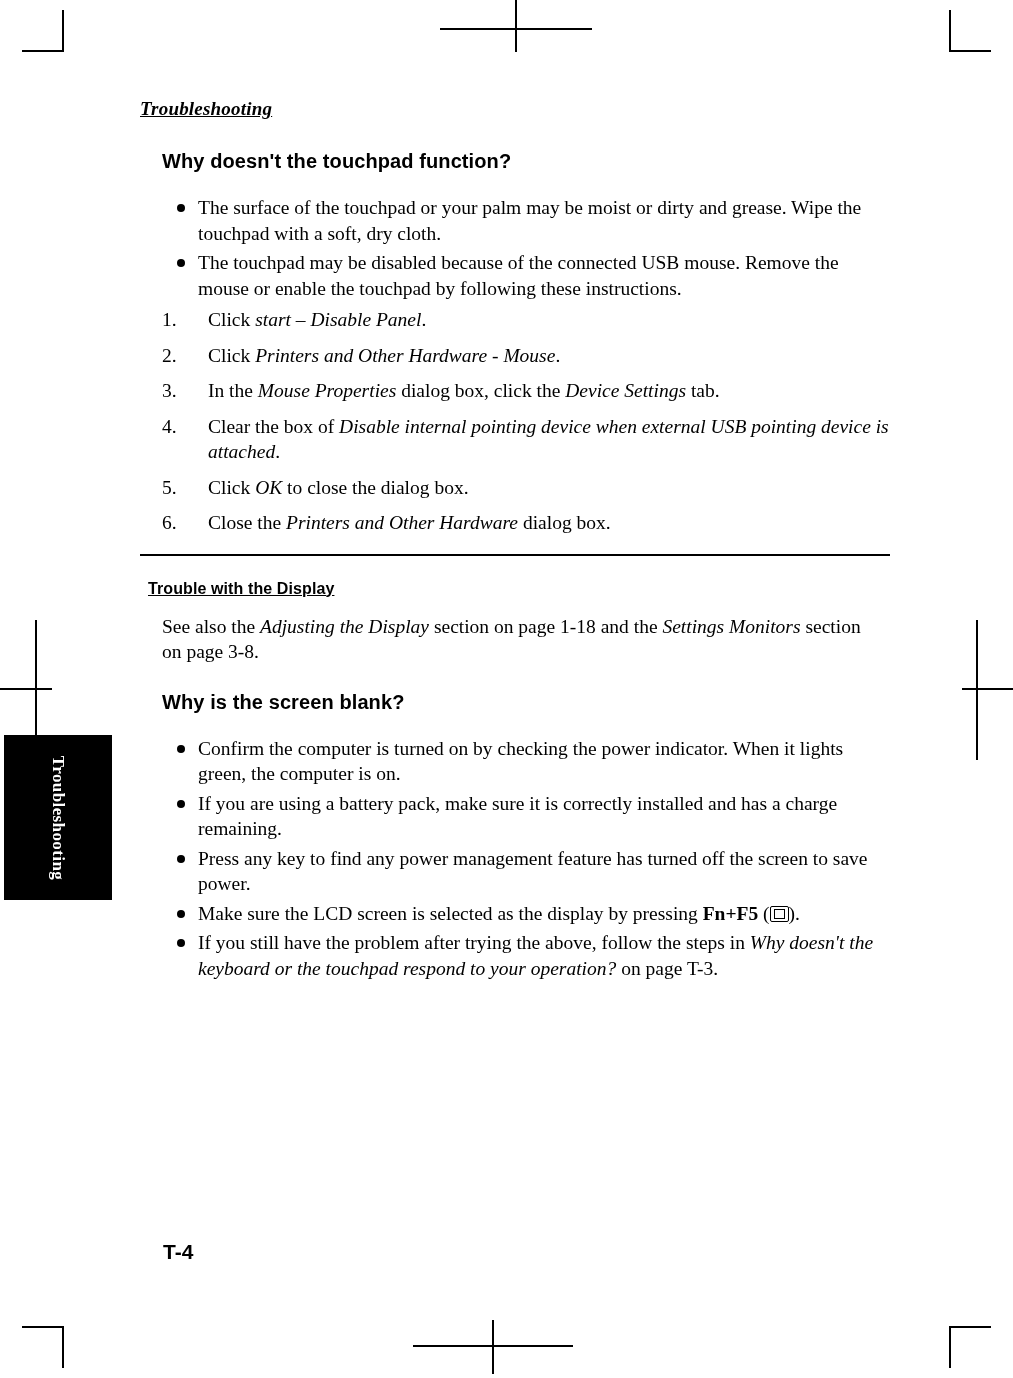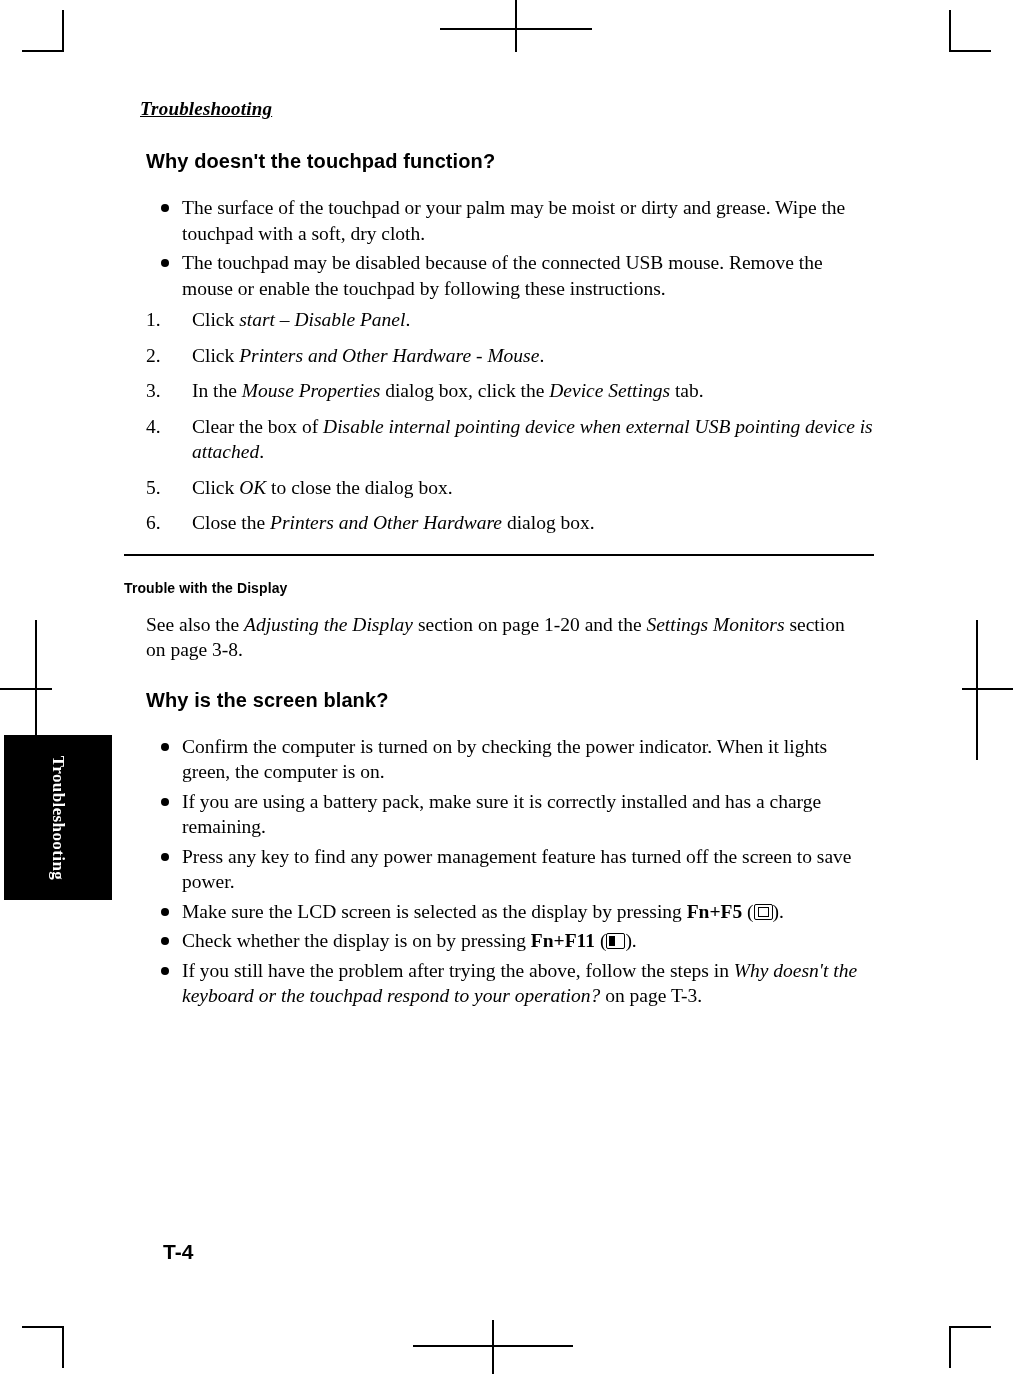--- a/index.html
+++ b/index.html
@@ -141,40 +141,41 @@
     font-family: "Liberation Serif", serif;
     font-style: italic;
     font-weight: bold;
     font-size: 19px;
     text-decoration: underline;
     letter-spacing: 0.2px;
   }
 
   .content {
     position: absolute;
-    left: 124px;
+    left: 140px;
     top: 140px;
     width: 750px;
   }
 
   h2.qheading {
     font-family: "Liberation Sans", sans-serif;
     font-size: 20px;
     font-weight: bold;
     margin: 10px 0 6px 22px;
     letter-spacing: 0.1px;
   }
 
   h2.section {
     font-family: "Liberation Sans", sans-serif;
-    font-size: 14px;
-    font-weight: bold;
-    margin: 12px 0 0 0;
+    font-size: 16px;
+    font-weight: bold;
+    margin: 12px 0 0 8px;
     padding-top: 12px;
     letter-spacing: 0.1px;
+    text-decoration: underline;
   }
 
   .rule {
     border-top: 2px solid #000;
     margin: 18px 0 0 0;
     width: 750px;
   }
 
   ul.bullets {
     list-style: none;
@@ -318,29 +319,28 @@
       </li>
       <li>
         <span class="num">6.</span><span>Close the </span><i>Printers and Other Hardware</i><span> dialog box.</span>
       </li>
     </ol>
 
     <div class="rule"></div>
 
     <h2 class="section">Trouble with the Display</h2>
 
-    <p class="body"><span>See also the </span><i>Adjusting the Display</i><span> section on page 1-20 and the </span><i>Settings Monitors</i><span> section on page 3-8.</span></p>
+    <p class="body"><span>See also the </span><i>Adjusting the Display</i><span> section on page 1-18 and the </span><i>Settings Monitors</i><span> section on page 3-8.</span></p>
 
     <h2 class="qheading" style="margin-top:26px;">Why is the screen blank?</h2>
 
     <ul class="bullets">
       <li>Confirm the computer is turned on by checking the power indicator. When it lights green, the computer is on.</li>
       <li>If you are using a battery pack, make sure it is correctly installed and has a charge remaining.</li>
       <li>Press any key to find any power management feature has turned off the screen to save power.</li>
       <li><span>Make sure the LCD screen is selected as the display by pressing </span><b>Fn+F5</b><span> (</span><span class="key-icon lcd"></span><span>).</span></li>
-      <li><span>Check whether the display is on by pressing </span><b>Fn+F11</b><span> (</span><span class="key-icon backlight"></span><span>).</span></li>
       <li><span>If you still have the problem after trying the above, follow the steps in </span><i>Why doesn't the keyboard or the touchpad respond to your operation?</i><span> on page T-3.</span></li>
     </ul>
 
   </div>
 
   <div class="folio">T-4</div>
 </div>
 
 </body></html>

